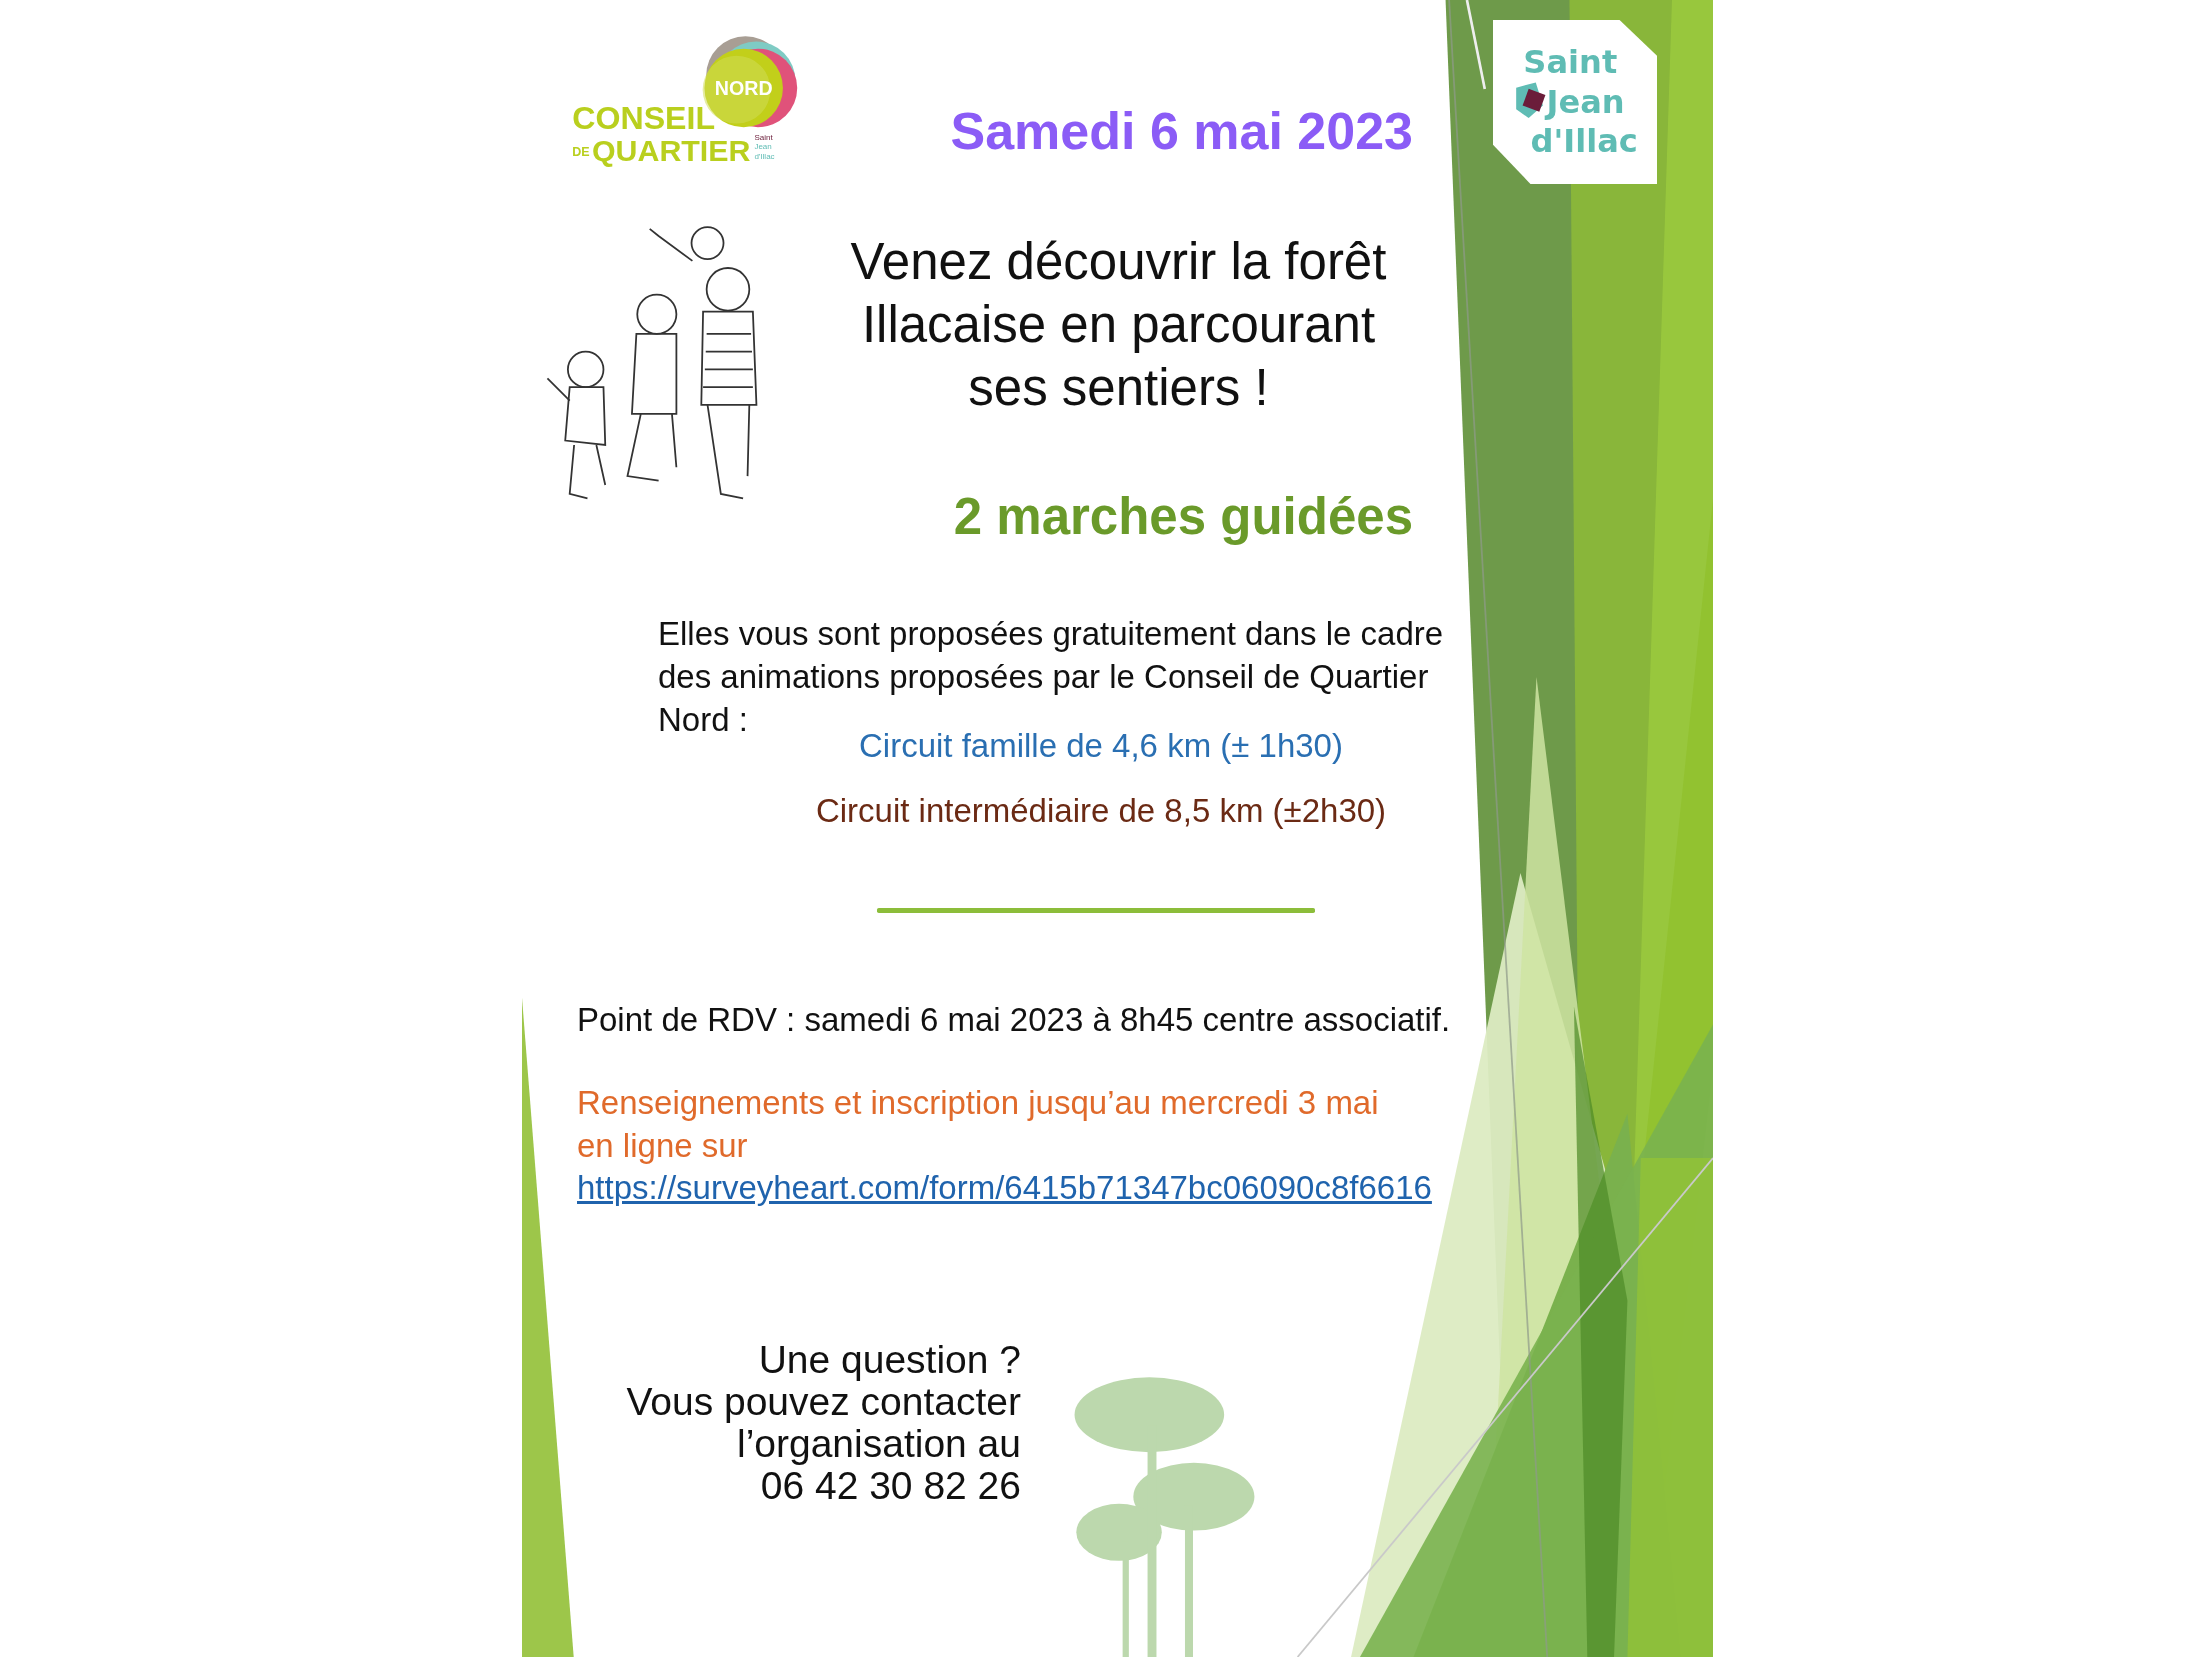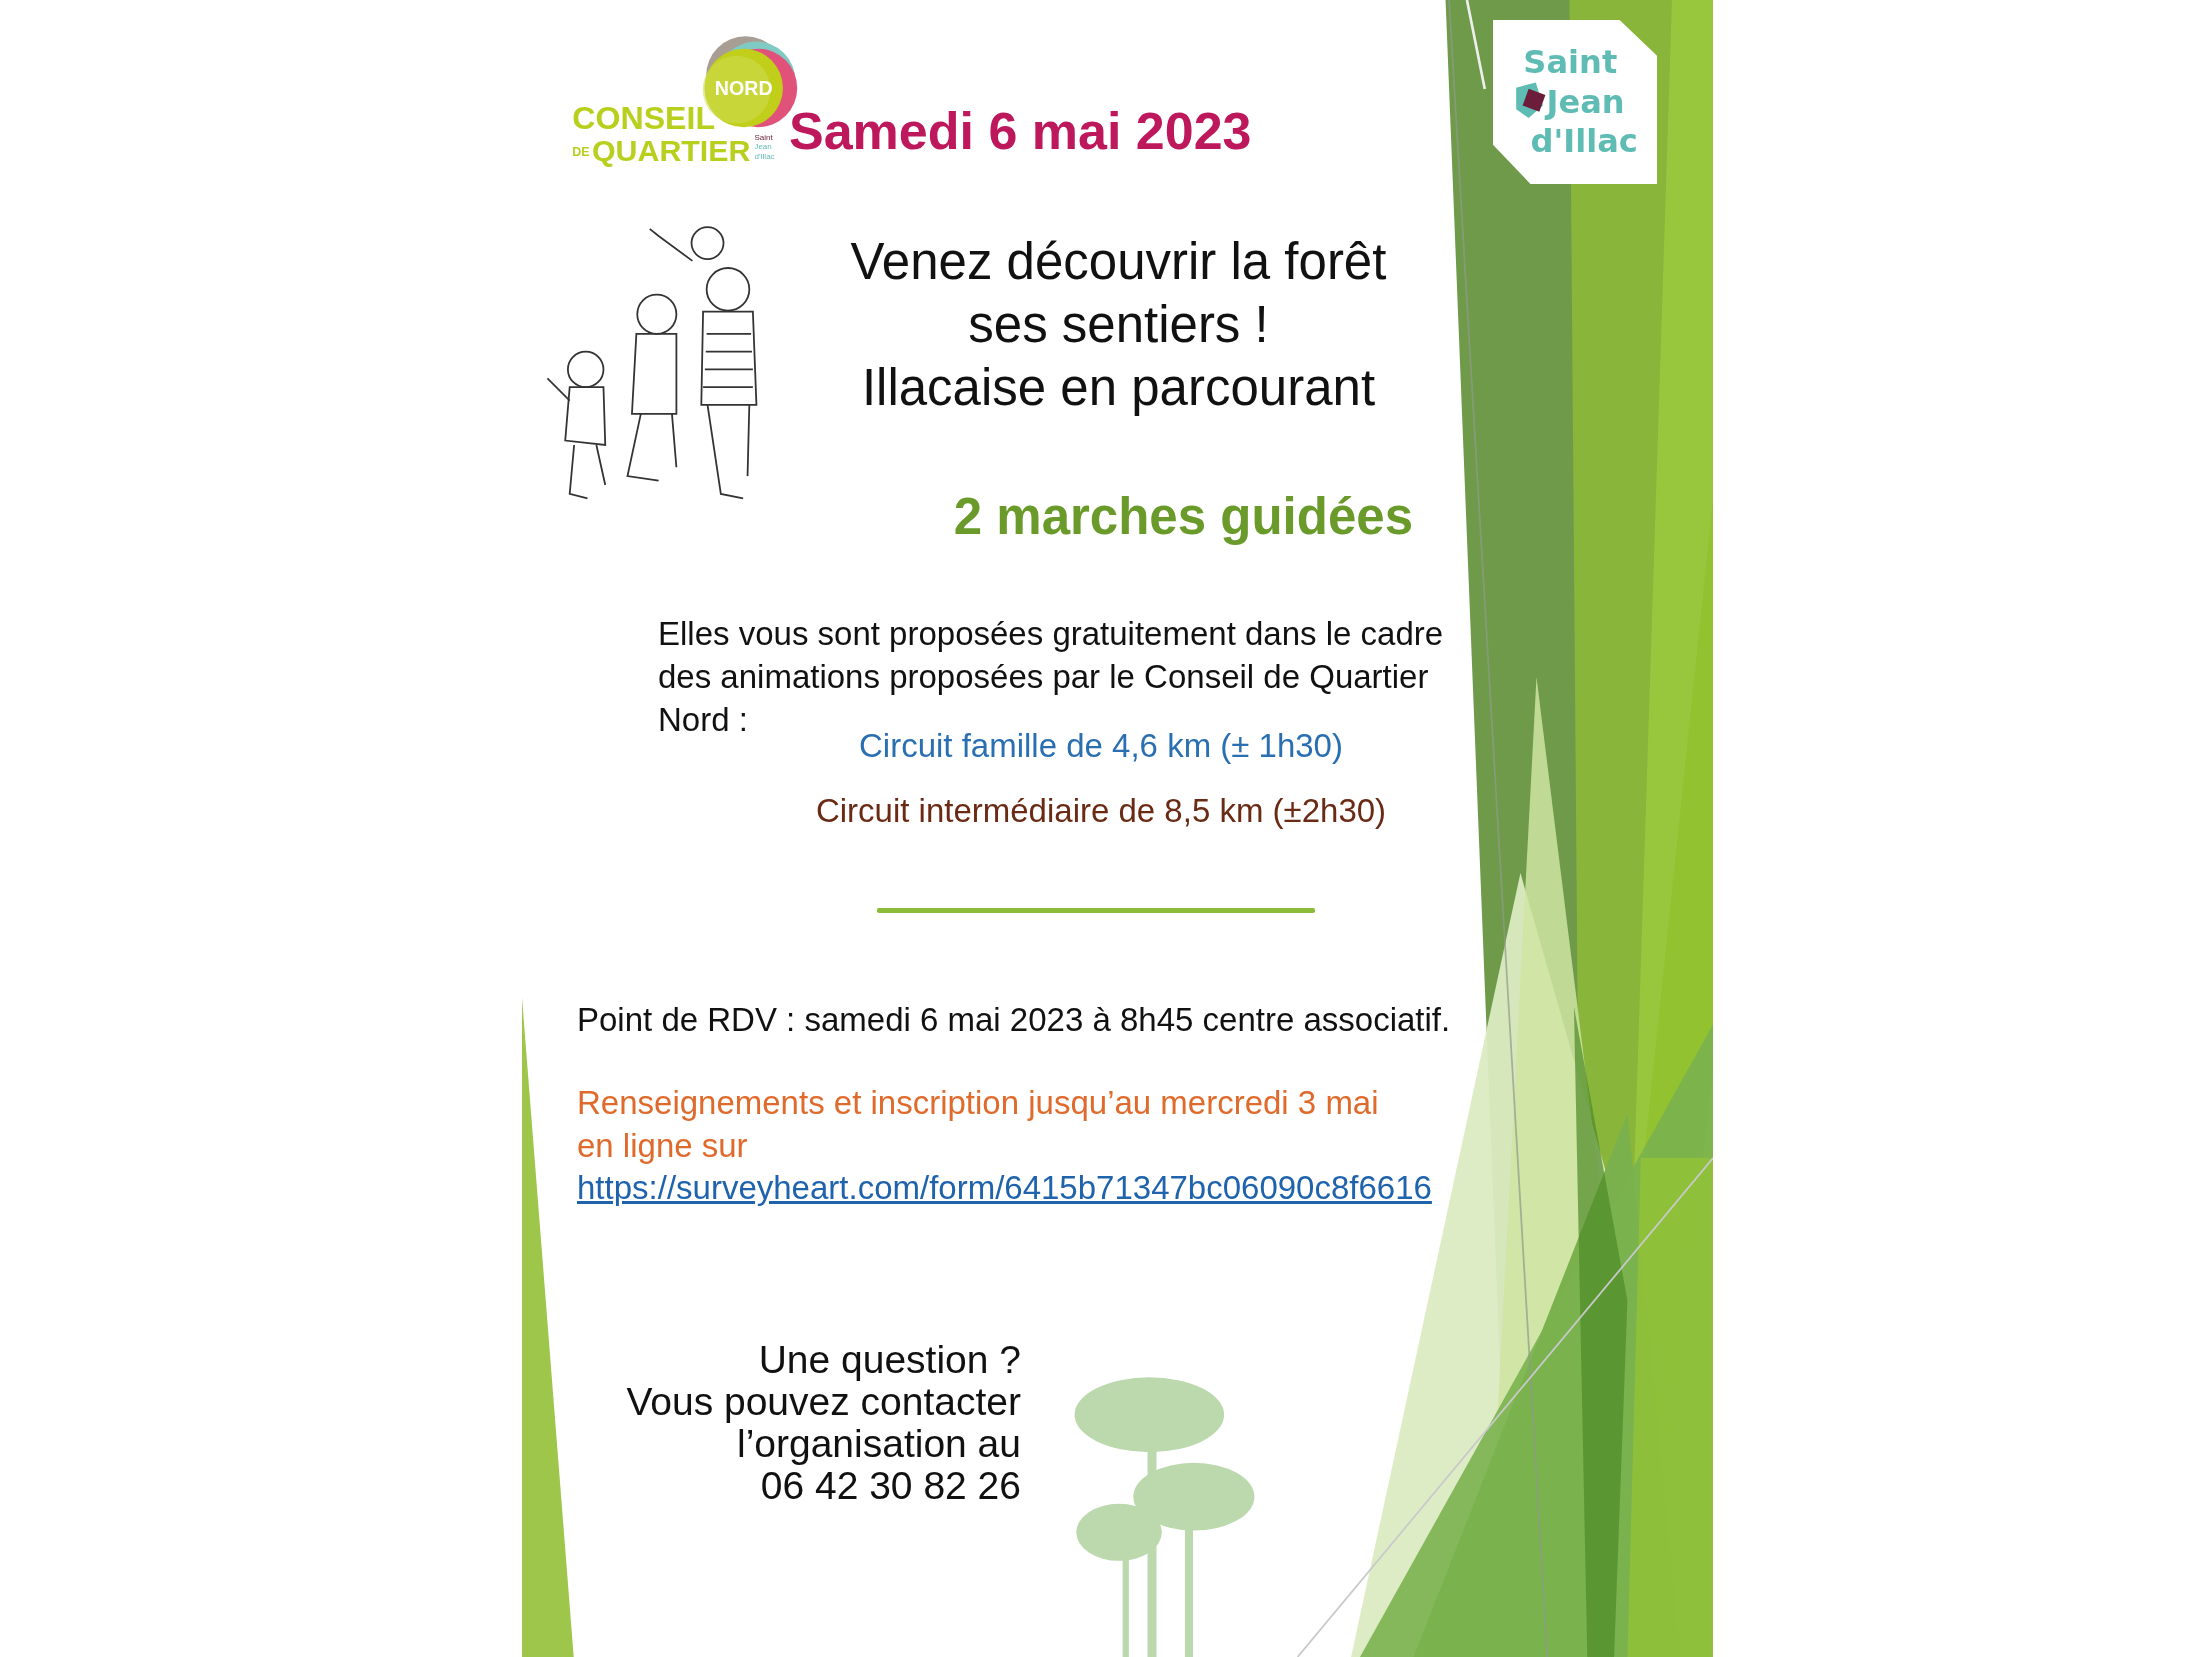--- a/index.html
+++ b/index.html
@@ -1,21 +1,21 @@
 <!DOCTYPE html>
 <html style="font-size:14.3px"><head>
 <meta charset="utf-8">
 <style>
   html,body{margin:0;padding:0;}
   body{width:2210px;height:1657px;background:#ffffff;position:relative;overflow:hidden;font-family:"Liberation Sans",sans-serif;}
   .page{position:absolute;left:522px;top:0;width:1191px;height:1657px;background:#ffffff;overflow:hidden;}
   .deco{position:absolute;left:0;top:0;width:1191px;height:1657px;}
   .logo-cdq{position:absolute;left:45px;top:28.5px;width:232px;height:141px;}
   .logo-sji{position:absolute;left:971px;top:19.6px;width:164px;height:164px;}
-  .date-title{position:absolute;left:267px;width:624px;top:100px;text-align:left;font-weight:bold;font-size:52px;color:#be185d;line-height:62px;}
+  .date-title{position:absolute;left:267px;width:624px;top:100px;text-align:right;font-weight:bold;font-size:52px;color:#8b5cf6;line-height:62px;}
   .headline{position:absolute;left:258px;width:677px;top:230px;text-align:center;font-size:51px;line-height:63px;color:#111;}
   .headline div{white-space:nowrap;}
   .subtitle{position:absolute;left:267px;width:624px;top:486px;text-align:right;font-weight:bold;font-size:51px;color:#6a9a2a;line-height:62px;}
   .hikers{position:absolute;left:21.4px;top:209px;width:233px;height:303px;}
   .intro{position:absolute;left:136px;top:583px;width:838px;font-size:33px;line-height:43px;color:#111;margin-top:29px;}
   .circuit{position:absolute;left:267px;width:624px;text-align:center;font-size:33px;line-height:41px;white-space:nowrap;}
   .c1{top:725px;color:#2a6fb2;}
   .c2{top:790px;color:#6b2a14;}
   .divider{position:absolute;left:355px;top:908px;width:438px;height:5.3px;background:#8cbd3a;border-radius:1.8px;}
   .rdv{position:absolute;left:55px;top:998px;font-size:33px;line-height:43px;color:#111;white-space:nowrap;}
@@ -88,22 +88,22 @@
     <path d="M105 140 L100 230 L150 230 L150 140 Z M110 230 L95 300 L130 305 M145 230 L150 290"></path>
     <circle cx="48" cy="180" r="20"></circle>
     <path d="M30 200 L25 260 L70 265 L68 200 Z M35 265 L30 320 L50 325 M60 265 L70 310"></path>
     <path d="M30 215 L5 190"></path>
   </svg>
 
   <div class="date-title">Samedi 6 mai 2023</div>
 
   <div class="headline">
     <div>Venez découvrir la forêt</div>
+    <div>Illacaise en parcourant</div>
     <div>ses sentiers !</div>
-    <div>Illacaise en parcourant</div>
   </div>
 
   <div class="subtitle">2 marches guidées</div>
 
   <div class="intro">
     <div>Elles vous sont proposées gratuitement dans le cadre</div>
     <div>des animations proposées par le Conseil de Quartier</div>
     <div>Nord :</div>
   </div>
 

